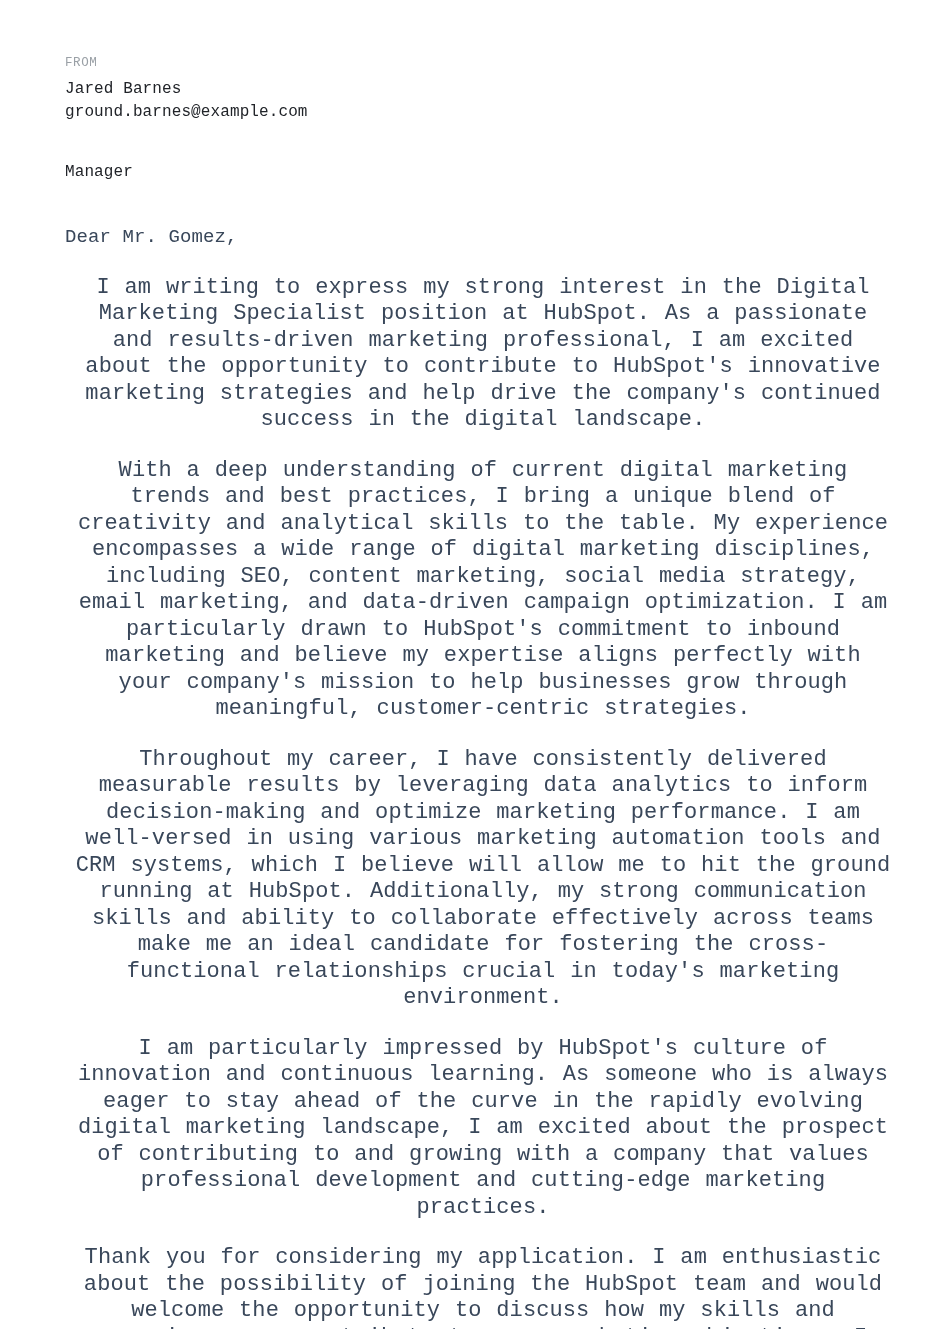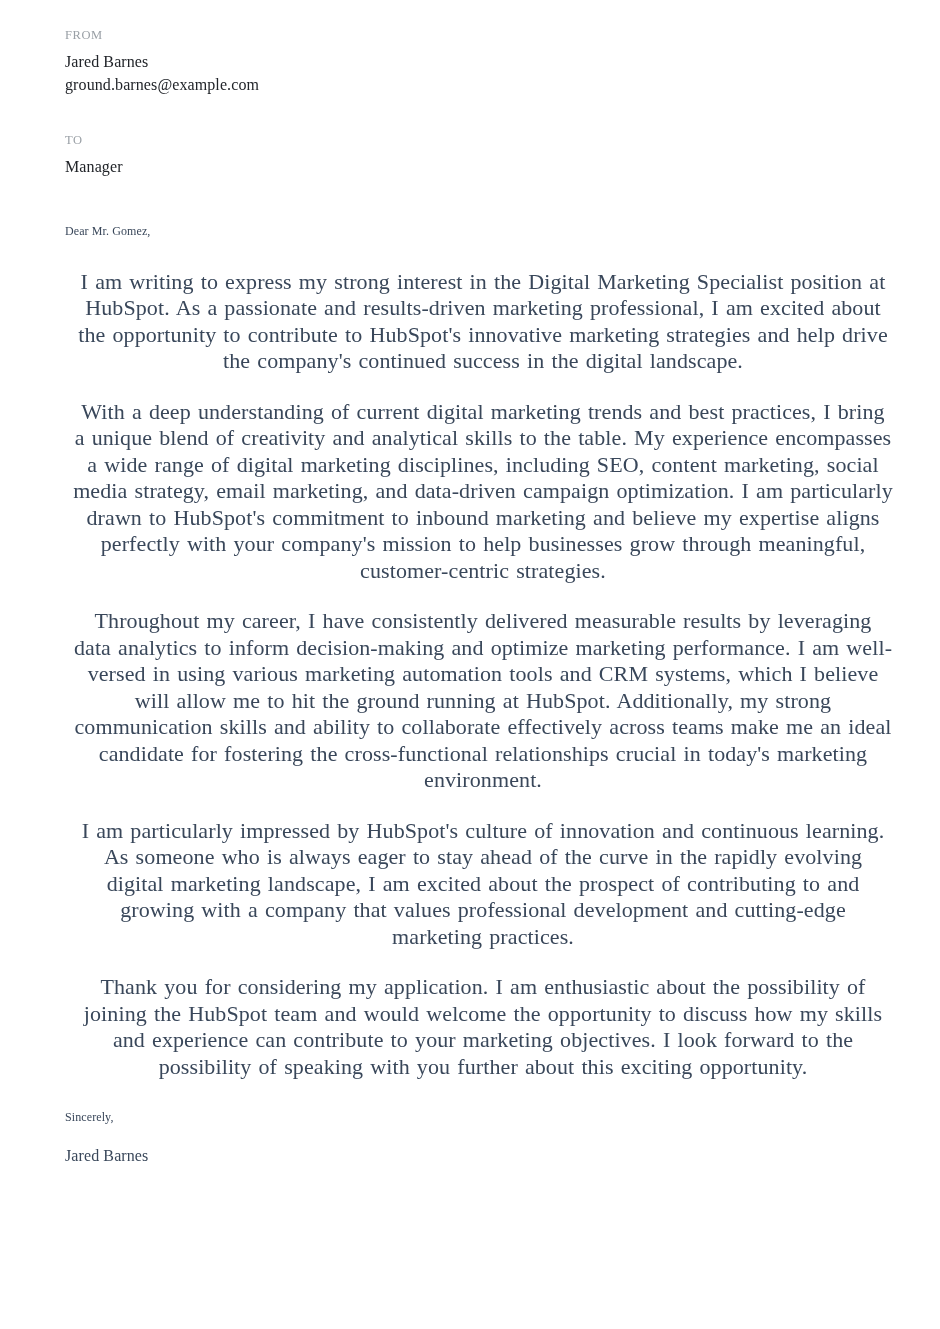--- a/index.html
+++ b/index.html
@@ -6,22 +6,22 @@
     margin: 0;
     padding: 0;
     background: #ffffff;
   }
   .page {
     position: relative;
     width: 940px;
     height: 1329px;
     background: #ffffff;
     box-sizing: border-box;
-    padding: 28px 48px 0 65px;
-    font-family: Liberation Serif, serif;
+    padding: 56px 48px 0 65px;
+    font-family: Liberation Mono, monospace;
     overflow: hidden;
   }
   .content {
     width: 828px;
   }
   .section-label {
     font-size: 12.5px;
     line-height: 15px;
     letter-spacing: 0.6px;
     color: #9aa0a6;
@@ -36,21 +36,21 @@
     color: #212429;
     letter-spacing: 0.1px;
   }
   .to-section {
     margin-top: 37px;
   }
   .letter-body {
     margin-top: 40px;
   }
   .salutation {
-    font-size: 12px;
+    font-size: 19px;
     line-height: 26.5px;
     color: #39475a;
     margin: 0 0 24px 0;
     letter-spacing: 0.1px;
   }
   p.body-paragraph {
     font-size: 22px;
     line-height: 26.5px;
     color: #39475a;
     margin: 0 0 24px 8px;
@@ -81,21 +81,20 @@
 
     <div class="from-section">
       <div class="section-label">FROM</div>
       <div class="contact-block">
         <div class="contact-line">Jared Barnes</div>
         <div class="contact-line">ground.barnes@example.com</div>
       </div>
     </div>
 
     <div class="to-section">
-      <div class="section-label">TO</div>
       <div class="contact-block">
         <div class="contact-line">Manager</div>
       </div>
     </div>
 
     <div class="letter-body">
       <p class="salutation">Dear Mr. Gomez,</p>
       <p class="body-paragraph">I am writing to express my strong interest in the Digital Marketing Specialist position at HubSpot. As a passionate and results-driven marketing professional, I am excited about the opportunity to contribute to HubSpot's innovative marketing strategies and help drive the company's continued success in the digital landscape.</p>
       <p class="body-paragraph">With a deep understanding of current digital marketing trends and best practices, I bring a unique blend of creativity and analytical skills to the table. My experience encompasses a wide range of digital marketing disciplines, including SEO, content marketing, social media strategy, email marketing, and data-driven campaign optimization. I am particularly drawn to HubSpot's commitment to inbound marketing and believe my expertise aligns perfectly with your company's mission to help businesses grow through meaningful, customer-centric strategies.</p>
       <p class="body-paragraph">Throughout my career, I have consistently delivered measurable results by leveraging data analytics to inform decision-making and optimize marketing performance. I am well-versed in using various marketing automation tools and CRM systems, which I believe will allow me to hit the ground running at HubSpot. Additionally, my strong communication skills and ability to collaborate effectively across teams make me an ideal candidate for fostering the cross-functional relationships crucial in today's marketing environment.</p>

